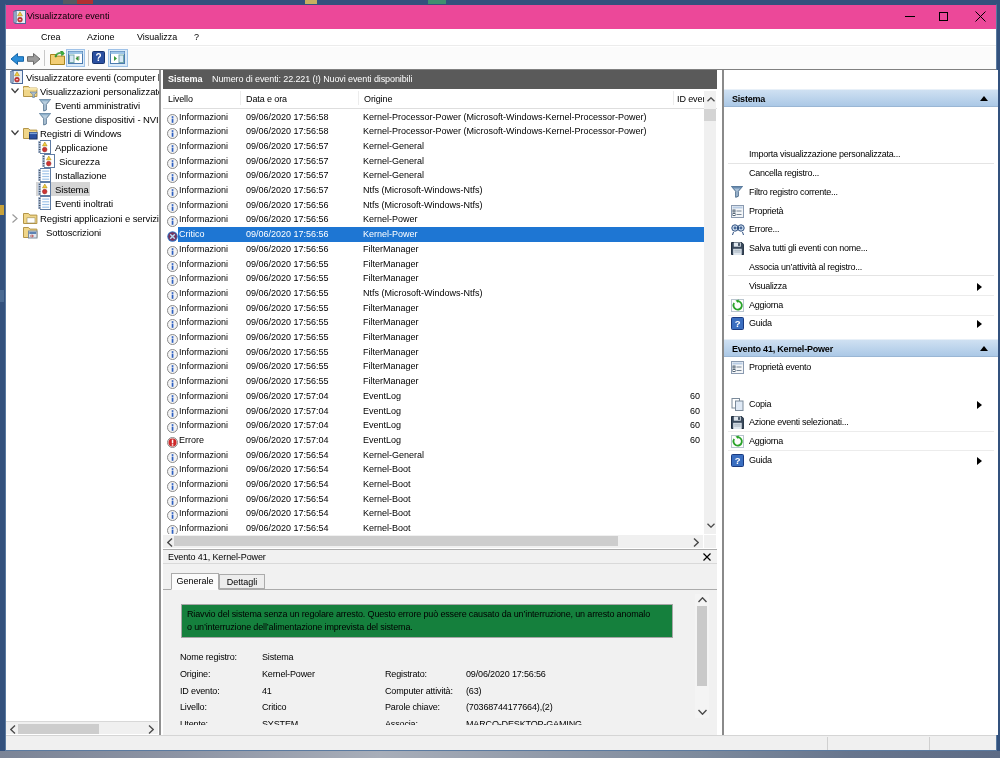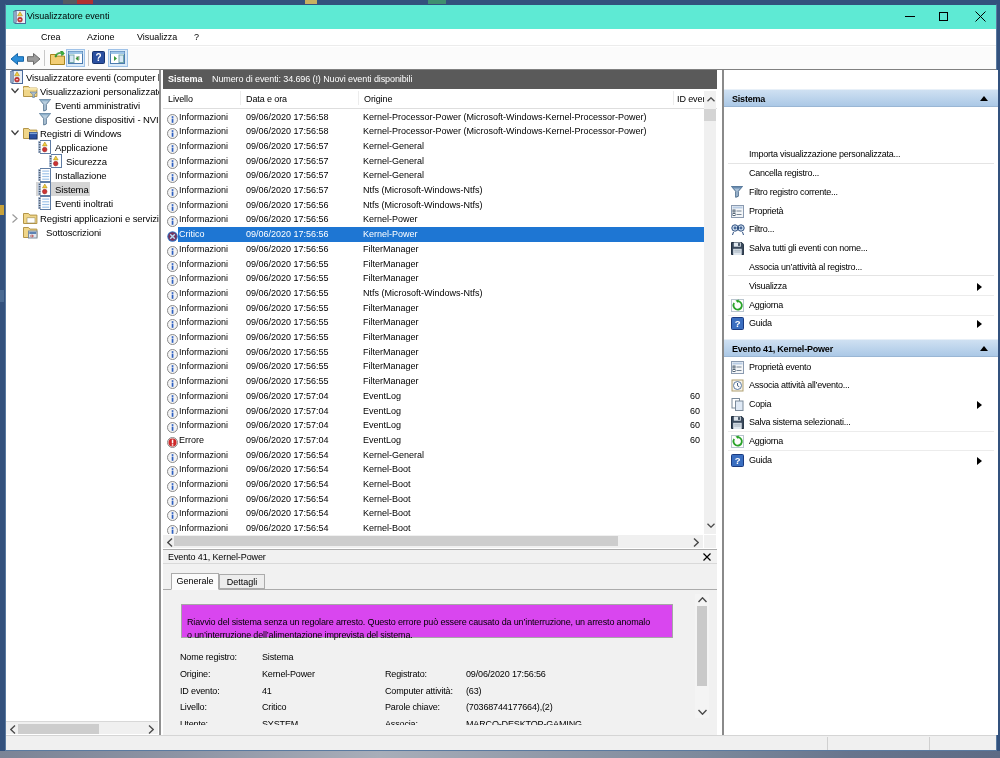--- a/index.html
+++ b/index.html
@@ -24,21 +24,21 @@
 </style></head><body>
 <div class="ab" style="left:0;top:0;width:1000px;height:5px;background:#33517d"></div>
 <div class="ab" style="left:63px;top:0;width:14px;height:4px;background:#555a60"></div>
 <div class="ab" style="left:77px;top:0;width:16px;height:4px;background:#b03030"></div>
 <div class="ab" style="left:305px;top:0;width:12px;height:4px;background:#c8b060"></div>
 <div class="ab" style="left:428px;top:0;width:18px;height:4px;background:#3f8f6f"></div>
 <div class="ab" style="left:0;top:205px;width:4px;height:10px;background:#c8a23a"></div>
 <div class="ab" style="left:0;top:290px;width:4px;height:12px;background:#4a6a92"></div>
 <div class="ab" style="left:0;top:751px;width:1000px;height:7px;background:linear-gradient(90deg,#7b8496 0%,#8d94a4 18%,#a8aeb9 38%,#9099a8 55%,#7d8a9c 70%,#67758d 85%,#5d6b85 100%)"></div>
 <div id="win" class="ab">
-<div class="ab" style="left:0;top:0;width:100%;height:24px;background:#5eead4">
+<div class="ab" style="left:0;top:0;width:100%;height:24px;background:#ec4899">
 <div class="ab" style="left:7px;top:5px"><svg width="14" height="14" viewBox="0 0 14 14">
           <rect x="2" y="0.5" width="10.5" height="13" fill="#e8eef6" stroke="#4a6a9a"></rect>
           <rect x="0.5" y="1.5" width="3" height="11" fill="#8fa6c4" stroke="#5a7398" stroke-width="0.5"></rect>
           <path d="M7 1.8 l2.4 4 h-4.8 z" fill="#f8d03e" stroke="#a8891c" stroke-width="0.6"></path>
           <circle cx="7" cy="9.7" r="2.4" fill="#cc3333" stroke="#8d1f1f" stroke-width="0.5"></circle>
           <rect x="5.9" y="9.3" width="2.2" height="0.9" fill="#fff"></rect>
         </svg></div>
 <div class="ab" style="left:21px;top:6px;font-size:9px">Visualizzatore eventi</div>
 <div class="ab" style="left:899px;top:11px;width:10px;height:1px;background:#000"></div>
 <div class="ab" style="left:933px;top:7px;width:9px;height:9px;border:1px solid #000"></div>
@@ -140,21 +140,21 @@
               <rect x="0.8" y="1.8" width="1.6" height="1.1" fill="#3a4a60"></rect>
               <rect x="0.8" y="4.2" width="1.6" height="1.1" fill="#3a4a60"></rect>
               <rect x="0.8" y="6.6" width="1.6" height="1.1" fill="#3a4a60"></rect>
               <rect x="0.8" y="9.0" width="1.6" height="1.1" fill="#3a4a60"></rect>
               <rect x="0.8" y="11.4" width="1.6" height="1.1" fill="#3a4a60"></rect>
               <path d="M6.8 2 l2.3 3.9 h-4.6 z" fill="#f8d03e" stroke="#a8891c" stroke-width="0.6"></path>
               <circle cx="6.7" cy="9.6" r="2.3" fill="#cc3333" stroke="#8d1f1f" stroke-width="0.5"></circle>
             </svg></div>
 <div class="ab" style="left:49px;top:1px">Applicazione</div>
 </div>
-<div class="tree-row" style="left:11px;top:84.3px;width:153px">
+<div class="tree-row" style="left:4px;top:84.3px;width:153px">
 <div class="ab" style="left:32px;top:0px"><svg width="14" height="14" viewBox="0 0 14 14">
               <rect x="2.5" y="0.5" width="10" height="13" fill="#fff" stroke="#5f7ca4"></rect>
               <rect x="0" y="1" width="3" height="12" fill="#b9c8dd"></rect>
               <rect x="0.8" y="1.8" width="1.6" height="1.1" fill="#3a4a60"></rect>
               <rect x="0.8" y="4.2" width="1.6" height="1.1" fill="#3a4a60"></rect>
               <rect x="0.8" y="6.6" width="1.6" height="1.1" fill="#3a4a60"></rect>
               <rect x="0.8" y="9.0" width="1.6" height="1.1" fill="#3a4a60"></rect>
               <rect x="0.8" y="11.4" width="1.6" height="1.1" fill="#3a4a60"></rect>
               <path d="M6.8 2 l2.3 3.9 h-4.6 z" fill="#f8d03e" stroke="#a8891c" stroke-width="0.6"></path>
               <circle cx="6.7" cy="9.6" r="2.3" fill="#cc3333" stroke="#8d1f1f" stroke-width="0.5"></circle>
@@ -235,21 +235,21 @@
             <path d="M1 0.5 L5.2 4.5 L1 8.5" stroke="#4a4a4a" fill="none" stroke-width="1.3"></path>
           </svg>
 <div class="ab" style="left:12px;top:1.5px;width:81px;height:10px;background:#cdcdcd"></div>
 </div>
 </div>
 <div class="ab" style="left:152.5px;top:0;width:3px;height:665px;background:#909090"></div>
 <div class="ab" style="left:155px;top:0;width:2px;height:665px;background:#fff"></div>
 <div class="ab" style="left:157px;top:0;width:554px;height:665px;background:#fff;overflow:hidden">
 <div class="ab" style="left:0;top:0;width:554px;height:19px;background:#5a5a5a;color:#fff;line-height:19px;white-space:nowrap">
 <div class="ab" style="left:5px;font-weight:bold">Sistema</div>
-          <div class="ab" style="left:49px;letter-spacing:-0.1px">Numero di eventi: 34.696 (!) Nuovi eventi disponibili</div>
+          <div class="ab" style="left:49px;letter-spacing:-0.1px">Numero di eventi: 22.221 (!) Nuovi eventi disponibili</div>
         </div>
 <div class="ab" style="left:0;top:19px;width:554px;height:20px;background:#fff;border-bottom:1px solid #dedede">
 <div class="ab" style="left:5px;top:5px;letter-spacing:-0.1px">Livello</div>
 <div class="ab" style="left:83px;top:5px;letter-spacing:-0.1px">Data e ora</div>
 <div class="ab" style="left:201px;top:5px;letter-spacing:-0.1px">Origine</div>
 <div class="ab" style="left:514px;top:5px;letter-spacing:-0.1px">ID ever</div>
 <div class="ab" style="left:77px;top:2px;width:1px;height:14px;background:#ececec"></div>
 <div class="ab" style="left:195px;top:2px;width:1px;height:14px;background:#ececec"></div>
 <div class="ab" style="left:510px;top:2px;width:1px;height:14px;background:#ececec"></div>
 </div>
@@ -630,21 +630,21 @@
 <div class="ab" style="left:11px;top:1.5px;width:444px;height:10px;background:#cdcdcd"></div>
 </div>
 <div class="ab" style="left:0;top:479px;width:554px;height:186px;background:#f1f1f1;border-top:1px solid #ababab">
 <div class="ab" style="left:0;top:0;width:554px;height:14px;background:#f1f1f1;border-bottom:1px solid #d9d9d9;line-height:14px"><span style="margin-left:5px;letter-spacing:-0.1px">Evento 41, Kernel-Power</span>
 <svg class="ab" style="right:6px;top:3px" width="8" height="8">
               <path d="M0.5 0.5 L7.5 7.5 M7.5 0.5 L0.5 7.5" stroke="#000" stroke-width="1.2"></path>
             </svg></div>
 <div class="ab" style="left:8px;top:23px;width:48px;height:17px;background:#fbfbfb;border:1px solid #ababab;border-bottom:1px solid #fbfbfb;z-index:2;text-align:center;line-height:15px">Generale</div>
 <div class="ab" style="left:56px;top:24px;width:46px;height:15px;background:#ededed;border:1px solid #ababab;text-align:center;line-height:14px">Dettagli</div>
 <div class="ab" style="left:0;top:39px;width:554px;height:1px;background:#ababab"></div>
-<div class="ab" style="left:18px;top:54px;width:492px;height:34px;background:#d946ef;border:1px solid #a6a6a6;padding:11px 5px;letter-spacing:-0.15px;line-height:13px;white-space:nowrap">Riavvio del sistema senza un regolare arresto. Questo errore può essere causato da un’interruzione, un arresto anomalo<br>o un’interruzione dell’alimentazione imprevista del sistema.</div>
+<div class="ab" style="left:18px;top:54px;width:492px;height:34px;background:#15803d;border:1px solid #a6a6a6;padding:3px 5px;letter-spacing:-0.15px;line-height:13px;white-space:nowrap">Riavvio del sistema senza un regolare arresto. Questo errore può essere causato da un’interruzione, un arresto anomalo<br>o un’interruzione dell’alimentazione imprevista del sistema.</div>
 <div class="fld" style="left:17px;top:101.5px">Nome registro:</div>
           <div class="fld" style="left:99px;top:101.5px">Sistema</div>
 <div class="fld" style="left:17px;top:118.5px">Origine:</div>
           <div class="fld" style="left:99px;top:118.5px">Kernel-Power</div>
 <div class="fld" style="left:222px;top:118.5px">Registrato:</div>
           <div class="fld" style="left:303px;top:118.5px">09/06/2020 17:56:56</div>
 <div class="fld" style="left:17px;top:135.5px">ID evento:</div>
           <div class="fld" style="left:99px;top:135.5px">41</div>
 <div class="fld" style="left:222px;top:135.5px">Computer attività:</div>
           <div class="fld" style="left:303px;top:135.5px">(63)</div>
@@ -697,21 +697,21 @@
 </div>
 <div class="ai" style="top:150px;width:262px">
 <svg width="14" height="13" viewBox="0 0 14 13">
             <circle cx="4" cy="5" r="3.2" fill="#cfe0f0" stroke="#2f4f7f"></circle>
             <circle cx="10" cy="5" r="3.2" fill="#cfe0f0" stroke="#2f4f7f"></circle>
             <rect x="5.8" y="4" width="2.4" height="2" fill="#2f4f7f"></rect>
             <circle cx="4" cy="5" r="1.4" fill="#4a6a9a"></circle>
             <circle cx="10" cy="5" r="1.4" fill="#4a6a9a"></circle>
             <path d="M2.5 9 l-1 3 m10 -3 l1 3" stroke="#2f4f7f" stroke-width="1"></path>
           </svg>
-<div class="tx">Filtro...</div>
+<div class="tx">Errore...</div>
 </div>
 <div class="ai" style="top:169px;width:262px">
 <svg width="13" height="13" viewBox="0 0 13 13">
             <path d="M0.5 0.5 h10.2 l2 2 v10 h-12.2 z" fill="#39495c" stroke="#1f2d3d"></path>
             <rect x="2.8" y="0.5" width="7" height="4.2" fill="#dfe7ee"></rect>
             <rect x="7.1" y="1.1" width="1.8" height="2.8" fill="#39495c"></rect>
             <rect x="2.2" y="6.8" width="8.5" height="6.2" fill="#dfe7ee"></rect>
             <path d="M3.2 8.2 h6.5 M3.2 10 h6.5" stroke="#8a9aa8" stroke-width="0.7"></path>
           </svg>
 <div class="tx">Salva tutti gli eventi con nome...</div>
@@ -749,45 +749,37 @@
 <div class="ai" style="top:287.5px;width:262px">
 <svg width="13" height="13" viewBox="0 0 13 13">
             <rect x="0.5" y="0.5" width="12" height="12" fill="#f4f6f8" stroke="#8a9ab0"></rect>
             <rect x="1.5" y="1.5" width="10" height="2" fill="#b8cce4"></rect>
             <rect x="2" y="5" width="2" height="2" fill="#fff" stroke="#567"></rect>
             <rect x="2" y="8.5" width="2" height="2" fill="#fff" stroke="#567"></rect>
             <path d="M5.5 6 h5 m-5 3.5 h5" stroke="#678" stroke-width="0.9"></path>
           </svg>
 <div class="tx">Proprietà evento</div>
 </div>
-<div class="ai" style="top:306px;width:262px">
-<svg width="13" height="13" viewBox="0 0 13 13">
-            <rect x="1" y="1" width="11" height="11" fill="#f7f3ea" stroke="#b0a070"></rect>
-            <circle cx="6.5" cy="6.5" r="4" fill="#fdfdfd" stroke="#5a7aa2"></circle>
-            <path d="M6.5 4 v2.7 l1.8 1.1" stroke="#2a4a70" stroke-width="0.9" fill="none"></path>
-          </svg>
-<div class="tx">Associa attività all’evento...</div>
-</div>
 <div class="ai" style="top:325px;width:262px">
 <svg width="13" height="13" viewBox="0 0 13 13">
             <rect x="1" y="0.5" width="7.5" height="9.5" fill="#fff" stroke="#7a8a9a"></rect>
             <rect x="4.5" y="3" width="7.5" height="9.5" fill="#dfe9f5" stroke="#7a8a9a"></rect>
           </svg>
 <div class="tx">Copia</div>
 <div class="arr-r"></div>
 </div>
 <div class="ai" style="top:343px;width:262px">
 <svg width="13" height="13" viewBox="0 0 13 13">
             <path d="M0.5 0.5 h10.2 l2 2 v10 h-12.2 z" fill="#39495c" stroke="#1f2d3d"></path>
             <rect x="2.8" y="0.5" width="7" height="4.2" fill="#dfe7ee"></rect>
             <rect x="7.1" y="1.1" width="1.8" height="2.8" fill="#39495c"></rect>
             <rect x="2.2" y="6.8" width="8.5" height="6.2" fill="#dfe7ee"></rect>
             <path d="M3.2 8.2 h6.5 M3.2 10 h6.5" stroke="#8a9aa8" stroke-width="0.7"></path>
           </svg>
-<div class="tx">Salva sistema selezionati...</div>
+<div class="tx">Azione eventi selezionati...</div>
 </div>
 <div class="ai" style="top:362px;width:262px">
 <svg width="13" height="13" viewBox="0 0 13 13">
             <rect x="0.5" y="0.5" width="12" height="12" fill="#fdfdfd" stroke="#b8c4ce"></rect>
             <path d="M3.2 4 a4.2 4.2 0 1 0 3.4 -1.8" fill="none" stroke="#28a228" stroke-width="1.8"></path>
             <path d="M7.9 0.6 l-3.4 1 2.5 2.5 z" fill="#28a228"></path>
           </svg>
 <div class="tx">Aggiorna</div>
 </div>
 <div class="ai" style="top:381px;width:262px">

